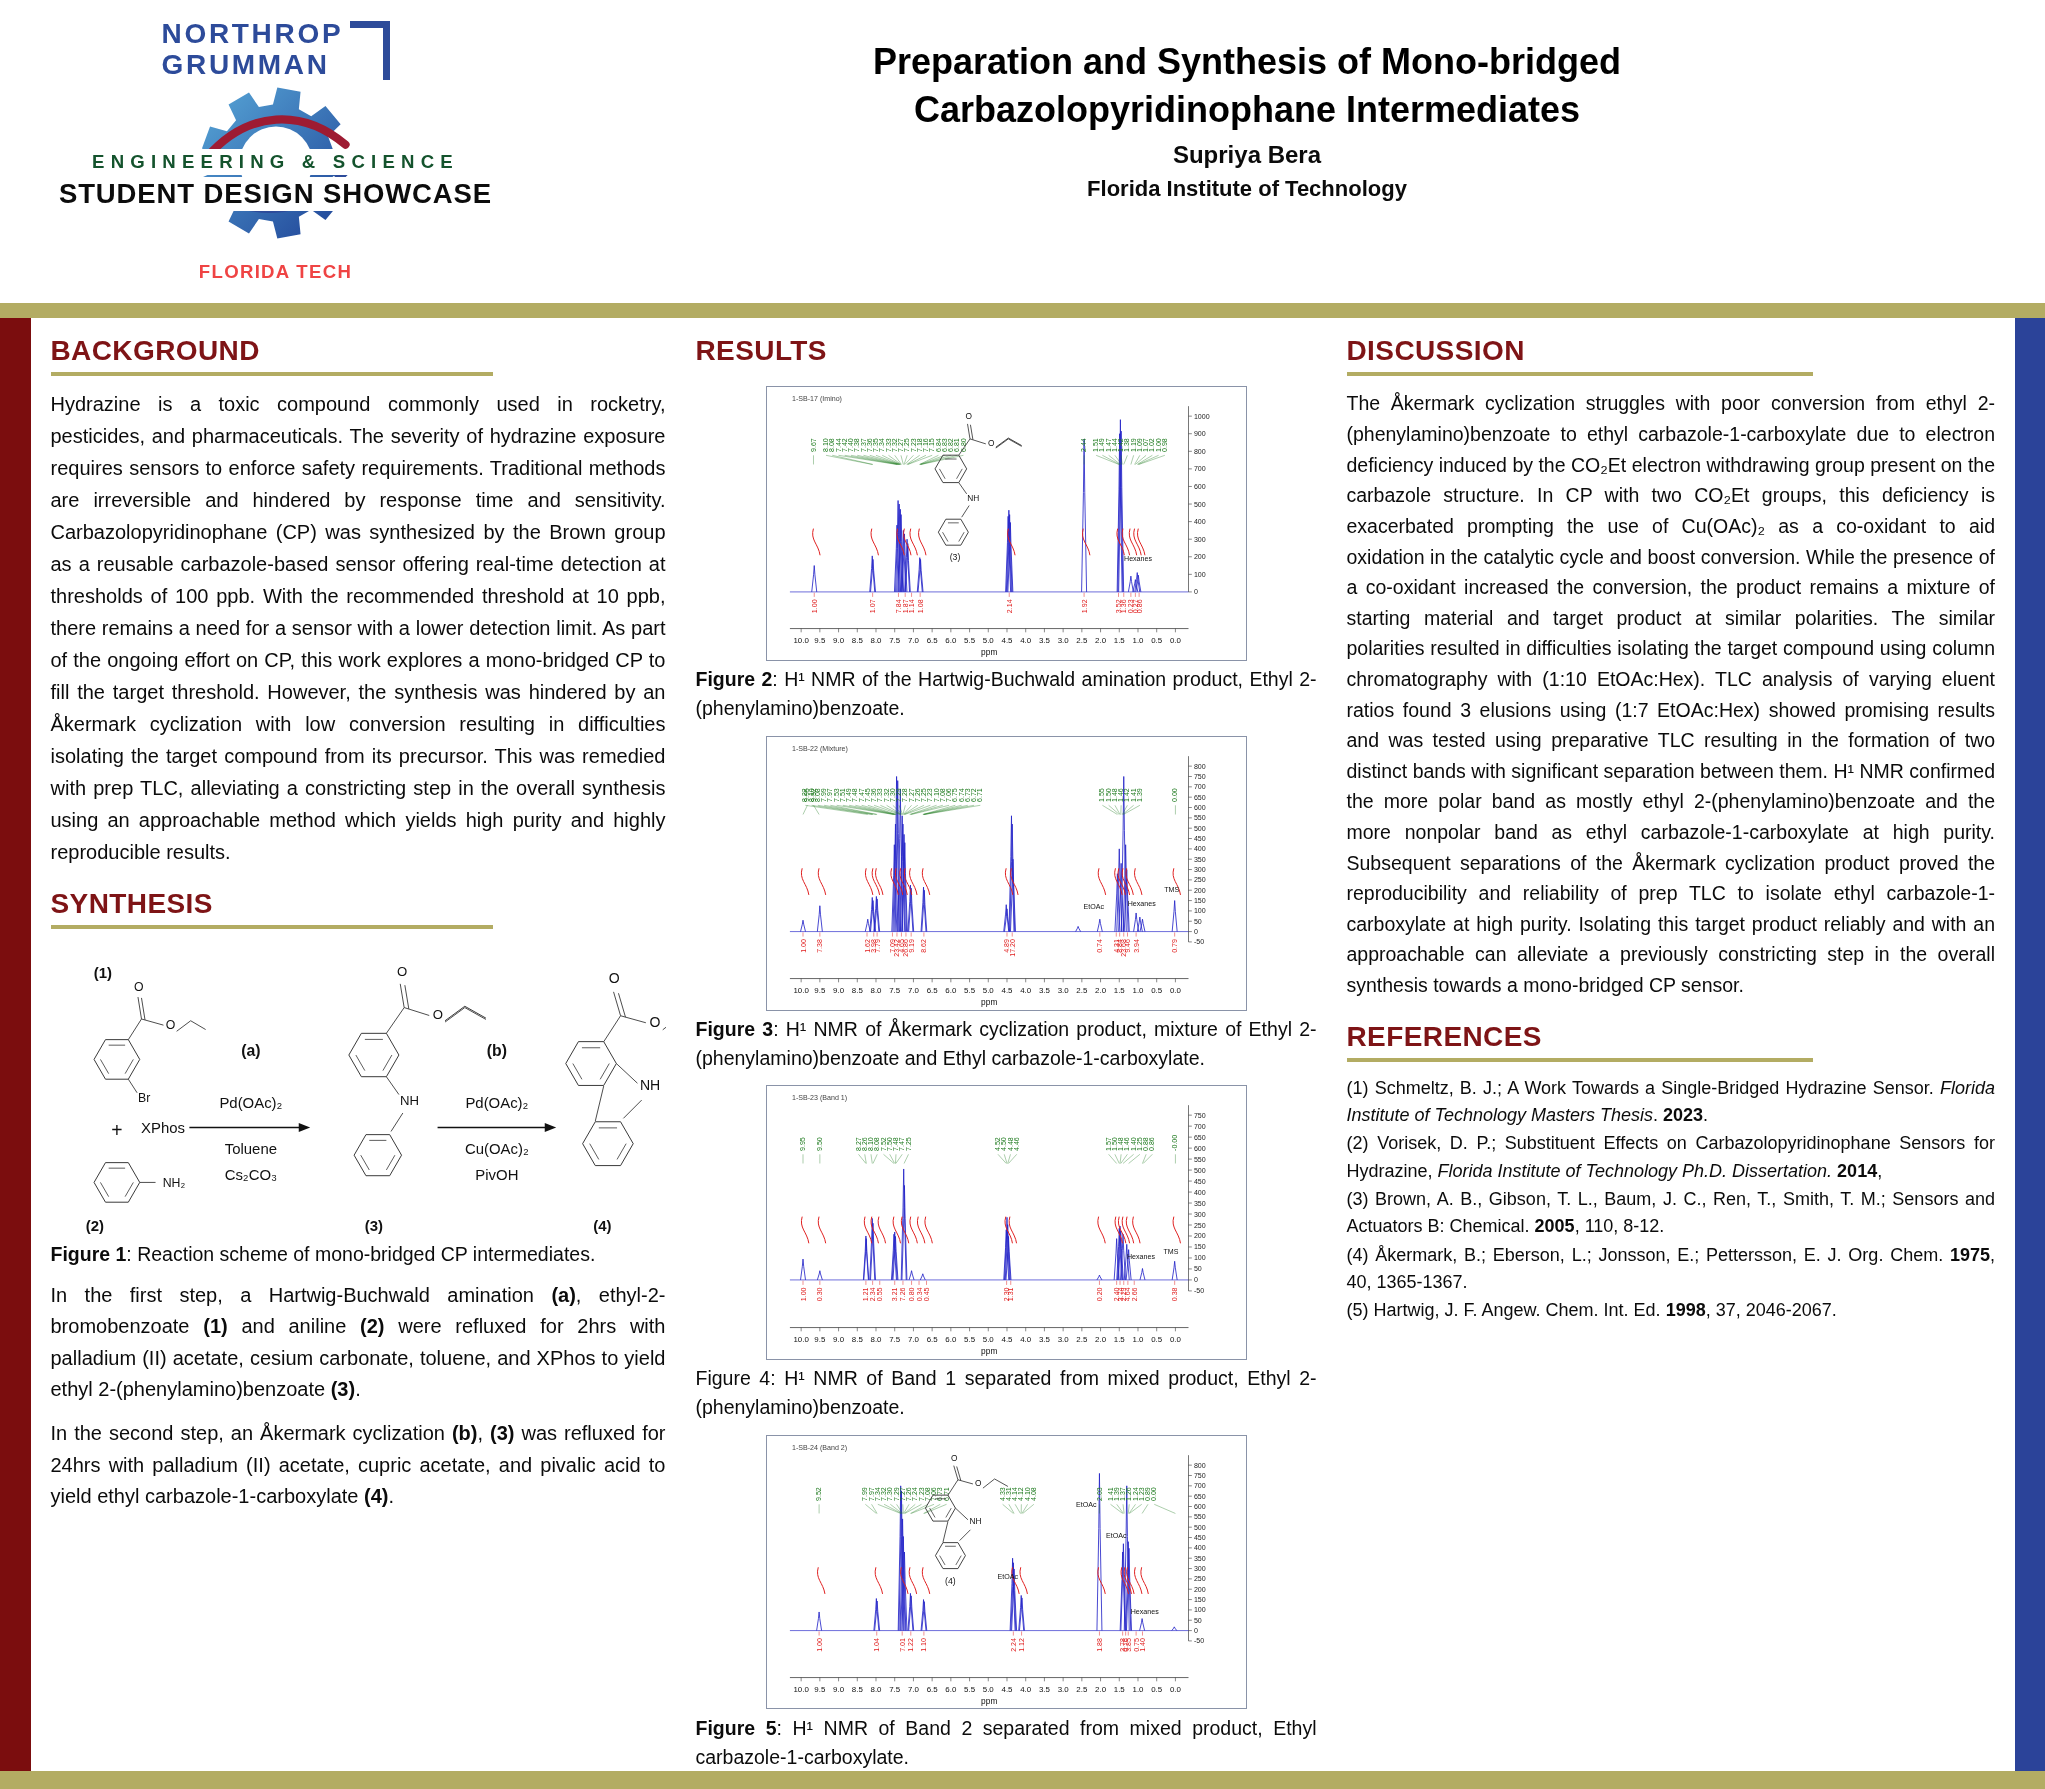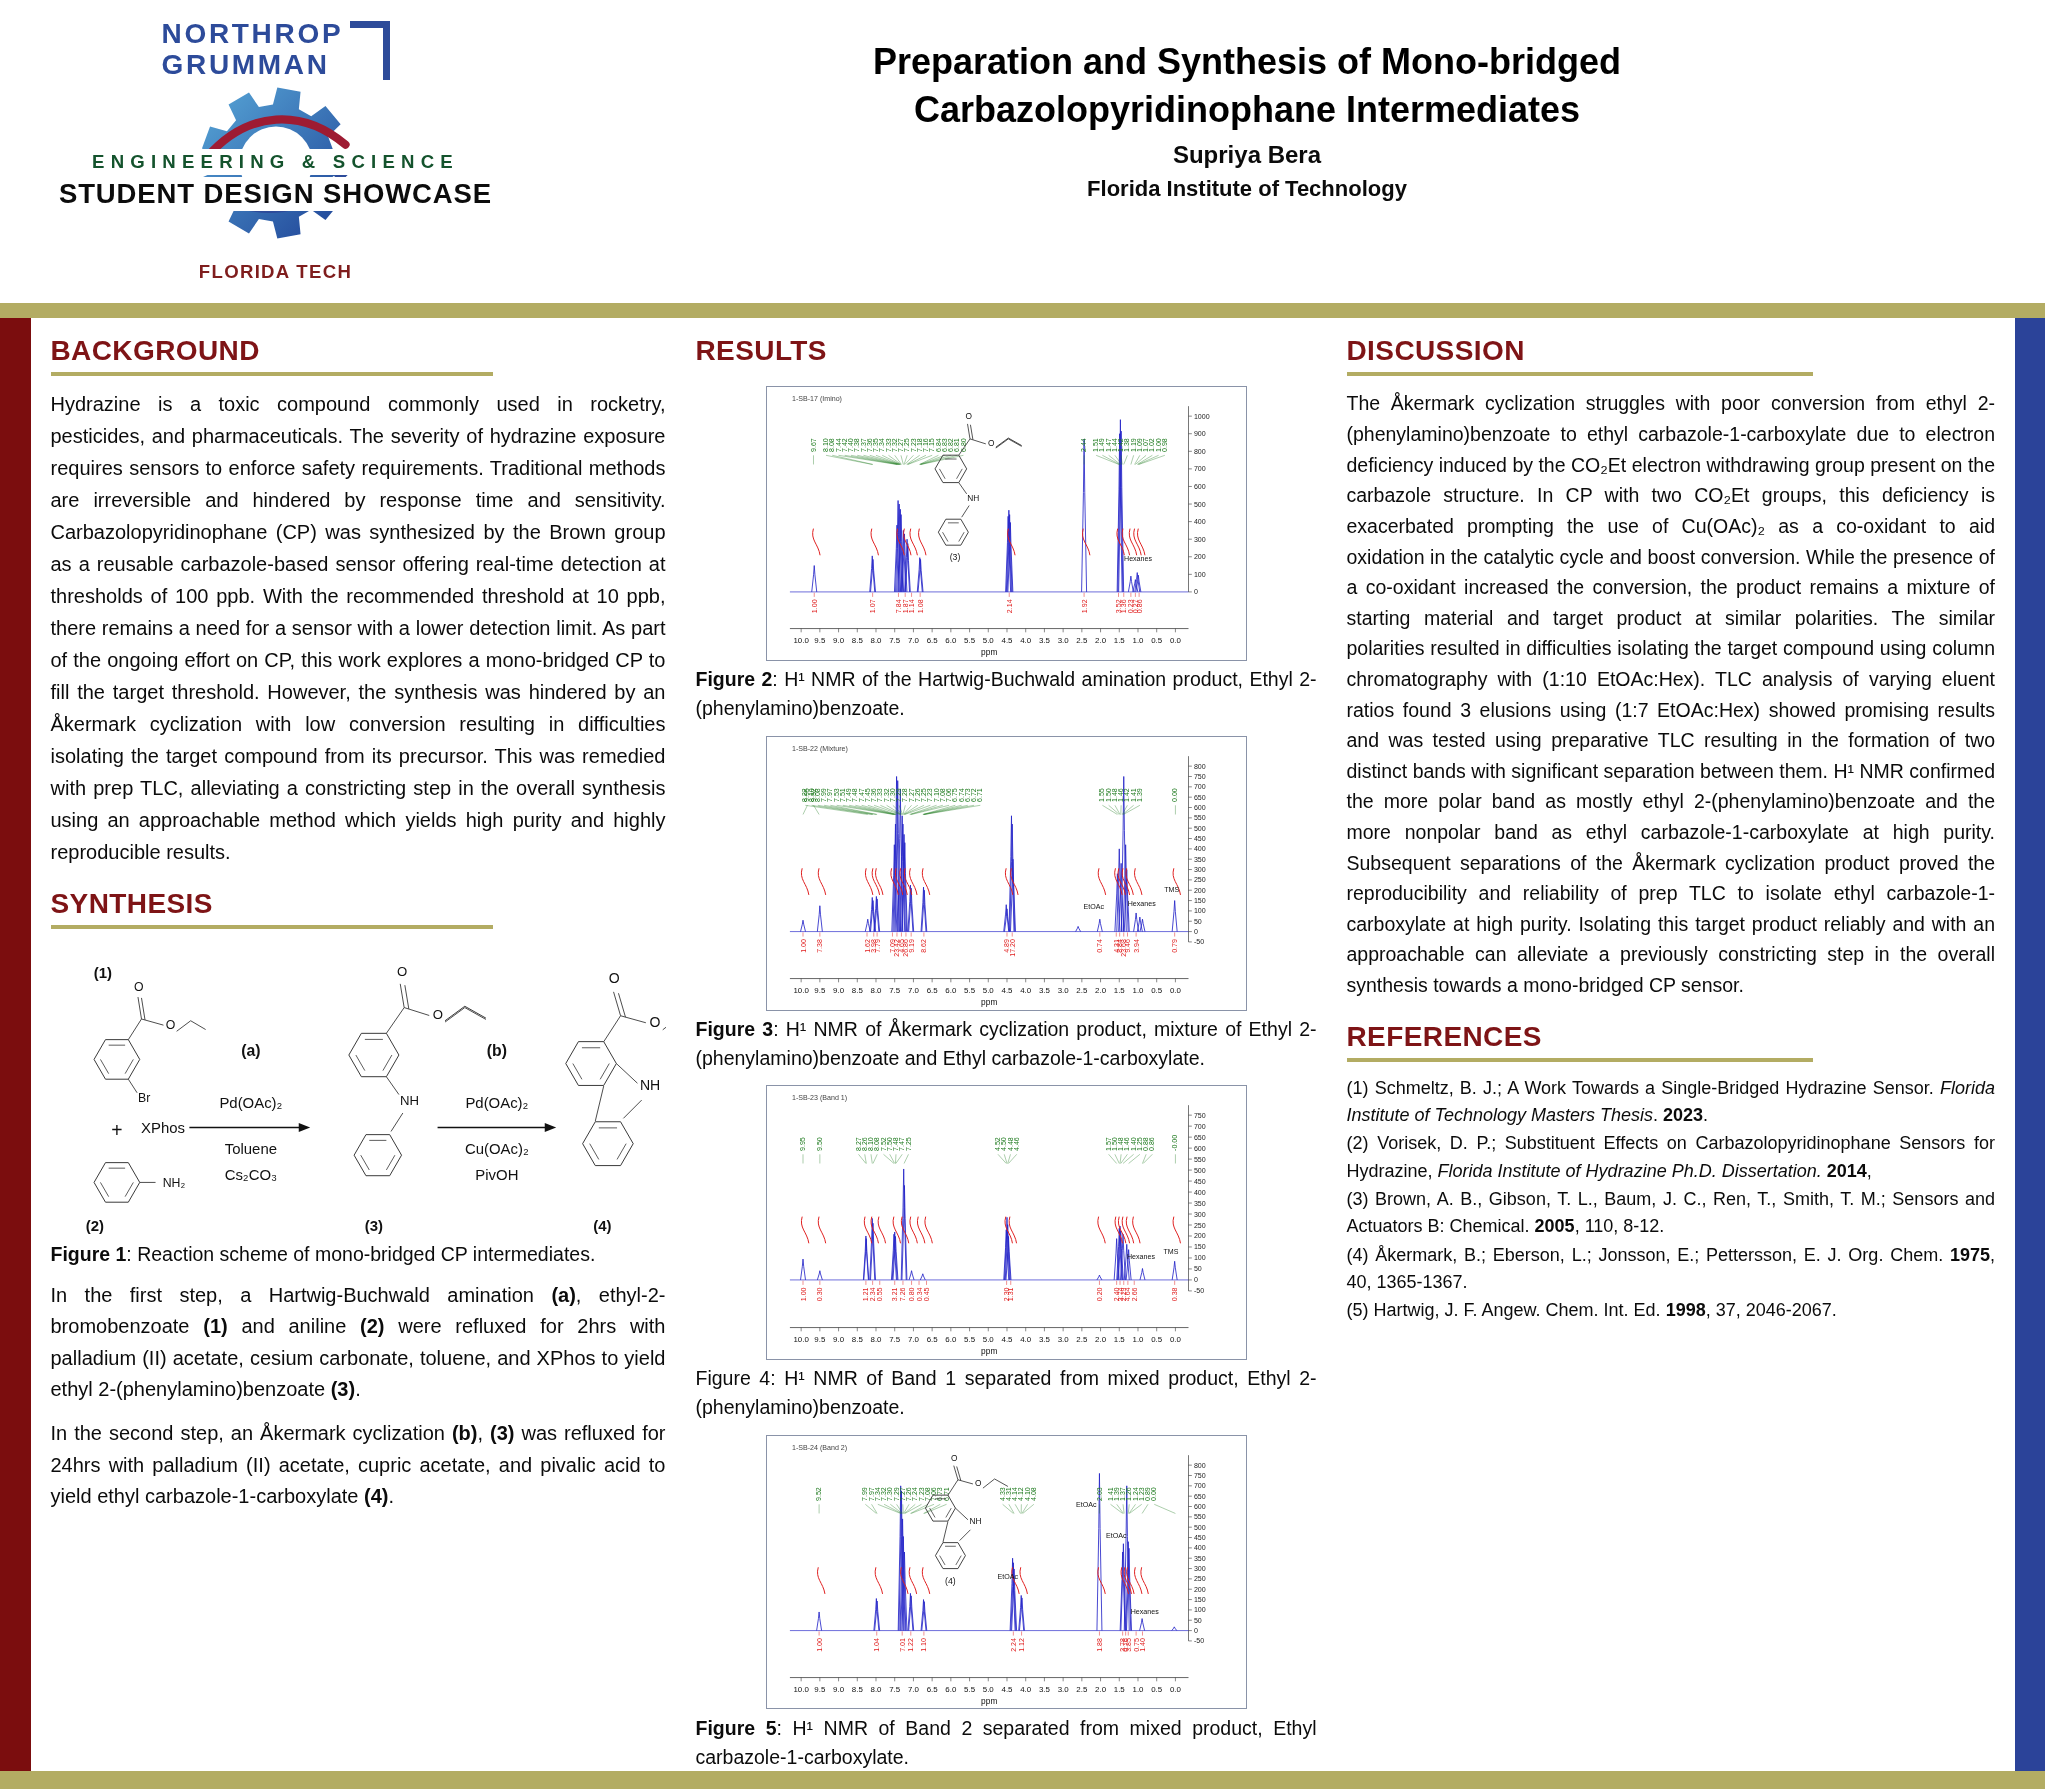--- a/index.html
+++ b/index.html
@@ -12,21 +12,21 @@
   .logo{position:absolute;left:49px;top:8px;width:453px;text-align:center;}
   .ng-row{display:flex;justify-content:center;align-items:flex-start;gap:6.2px;}
   .ng-words{font-size:28px;font-weight:700;color:#2d4b9a;letter-spacing:2.7px;line-height:1.1;text-align:left;}
   .ng-bracket{width:33px;height:52px;border-top:7px solid #2d4b9a;border-right:7px solid #2d4b9a;margin-top:1.8px;}
   .gear-wrap{position:relative;width:100%;height:178px;margin-top:2.7px;}
   .gear-svg{display:block;margin:0 auto;width:160px;height:160px;}
   .logo-strip1{position:absolute;top:66px;left:50%;transform:translateX(-50%);background:#fff;
     font-size:18.6px;font-weight:700;color:#14532d;letter-spacing:6.2px;white-space:nowrap;padding:1.8px 7px;}
   .logo-strip2{position:absolute;top:94px;left:50%;transform:translateX(-50%);background:#fff;
     font-size:27.5px;font-weight:900;color:#0c0c0c;letter-spacing:0.9px;white-space:nowrap;padding:0.9px 4.4px;}
-  .florida{font-size:18.6px;font-weight:700;letter-spacing:1.3px;color:#7f1d1d;margin-top:0px;}
+  .florida{font-size:18.6px;font-weight:700;letter-spacing:1.3px;color:#ef4444;margin-top:0px;}
   .titleblock{position:absolute;left:510px;right:62px;top:27px;text-align:center;}
   .title{font-size:36px;font-weight:700;line-height:1.32;color:#000;}
   .author{font-size:24px;font-weight:700;margin-top:8px;}
   .advisor{font-size:22px;font-weight:700;margin-top:5.3px;line-height:1.38;}
   
   .gold-bar{position:absolute;top:303px;left:0;width:2046px;height:14.6px;background:#b3ac63;}
   .stripe-left{position:absolute;left:0;top:318px;bottom:18.6px;width:31px;background:#7b0d0e;}
   .stripe-right{position:absolute;right:0;top:318px;bottom:18.6px;width:31.5px;background:#2b4399;}
   .gold-bottom{position:absolute;bottom:0;left:0;width:2046px;height:18.6px;background:#b3ac63;}
   
@@ -1172,20 +1172,20 @@
 
   <div class="col col3">
     <h2 class="sec">DISCUSSION</h2>
     <div class="rule"></div>
     <div class="body-text" style="font-size:19.5px;line-height:1.57;">The Åkermark cyclization struggles with poor conversion from ethyl 2-(phenylamino)benzoate to ethyl carbazole-1-carboxylate due to electron deficiency induced by the CO₂Et electron withdrawing group present on the carbazole structure. In CP with two CO₂Et groups, this deficiency is exacerbated prompting the use of Cu(OAc)₂ as a co-oxidant to aid oxidation in the catalytic cycle and boost conversion. While the presence of a co-oxidant increased the conversion, the product remains a mixture of starting material and target product at similar polarities. The similar polarities resulted in difficulties isolating the target compound using column chromatography with (1:10 EtOAc:Hex). TLC analysis of varying eluent ratios found 3 elusions using (1:7 EtOAc:Hex) showed promising results and was tested using preparative TLC resulting in the formation of two distinct bands with significant separation between them. H¹ NMR confirmed the more polar band as mostly ethyl 2-(phenylamino)benzoate and the more nonpolar band as ethyl carbazole-1-carboxylate at high purity. Subsequent separations of the Åkermark cyclization product proved the reproducibility and reliability of prep TLC to isolate ethyl carbazole-1-carboxylate at high purity. Isolating this target product reliably and with an approachable can alleviate a previously constricting step in the overall synthesis towards a mono-bridged CP sensor.</div>
 
     <h2 class="sec" style="margin-top:20.4px;">REFERENCES</h2>
     <div class="rule"></div>
     <div class="refs">
       <div class="ref-item"><span>(1) Schmeltz, B. J.; A Work Towards a Single-Bridged Hydrazine Sensor. </span><span style="font-style: italic;">Florida Institute of Technology Masters Thesis</span><span>. </span><span style="font-weight: 700;">2023</span><span>.</span></div>
-      <div class="ref-item"><span>(2) Vorisek, D. P.; Substituent Effects on Carbazolopyridinophane Sensors for Hydrazine, </span><span style="font-style: italic;">Florida Institute of Hydrazine Ph.D. Dissertation.</span><span> </span><span style="font-weight: 700;">2014</span><span>,</span></div>
+      <div class="ref-item"><span>(2) Vorisek, D. P.; Substituent Effects on Carbazolopyridinophane Sensors for Hydrazine, </span><span style="font-style: italic;">Florida Institute of Technology Ph.D. Dissertation.</span><span> </span><span style="font-weight: 700;">2014</span><span>,</span></div>
       <div class="ref-item"><span>(3) Brown, A. B., Gibson, T. L., Baum, J. C., Ren, T., Smith, T. M.; Sensors and Actuators B: Chemical. </span><span style="font-weight: 700;">2005</span><span>, 110, 8-12.</span></div>
       <div class="ref-item"><span>(4) Åkermark, B.; Eberson, L.; Jonsson, E.; Pettersson, E. J. Org. Chem. </span><span style="font-weight: 700;">1975</span><span>, 40, 1365-1367.</span></div>
       <div class="ref-item"><span>(5) Hartwig, J. F. Angew. Chem. Int. Ed. </span><span style="font-weight: 700;">1998</span><span>, 37, 2046-2067.</span></div>
     </div>
   </div>
 </div>
 
 
 </body></html>

